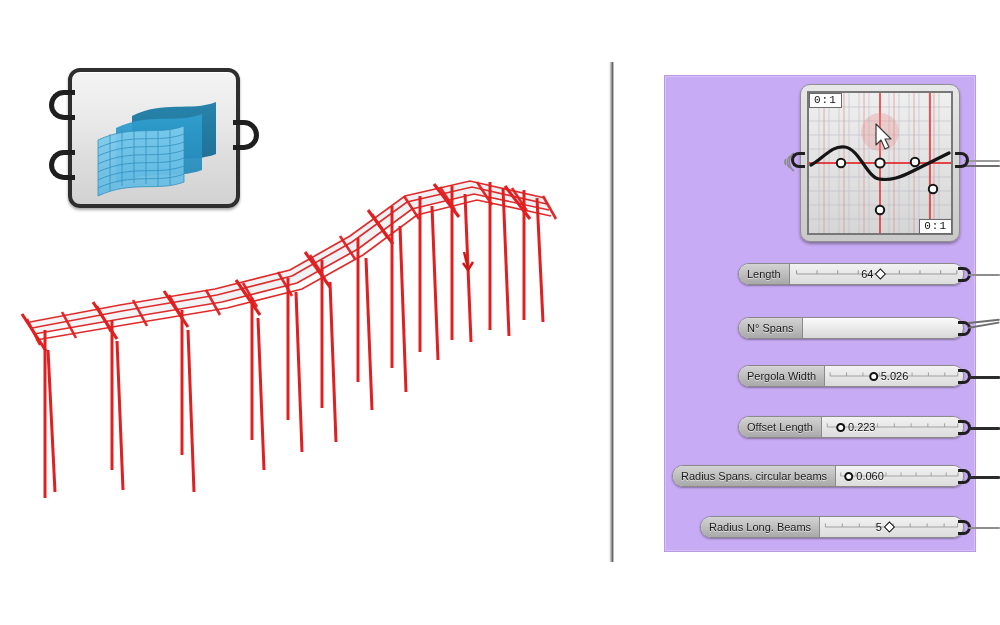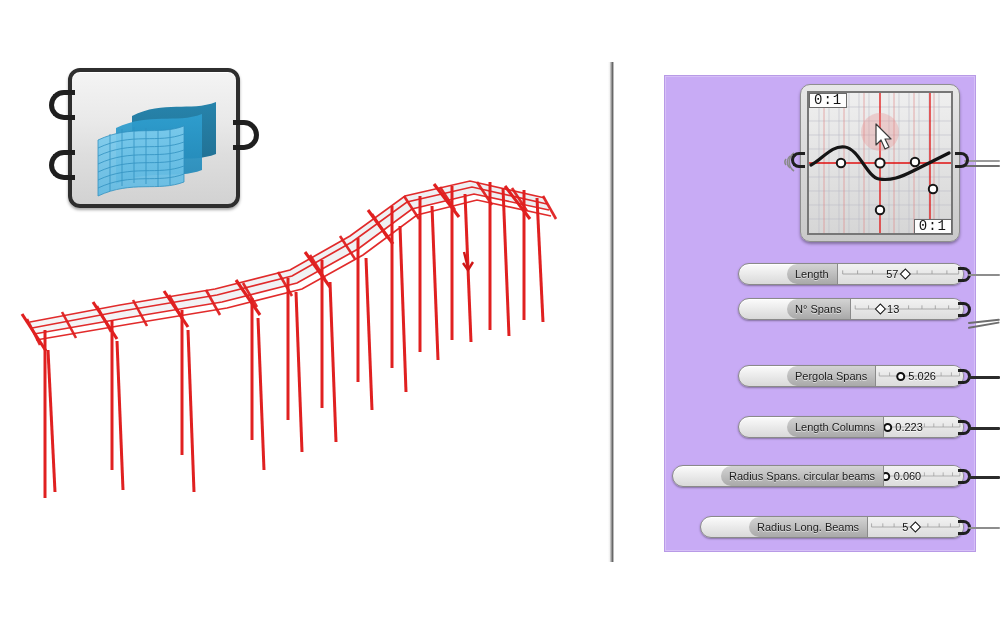--- a/index.html
+++ b/index.html
@@ -63,42 +63,41 @@
     padding:6px;
   }
   .gm-inner{
     position:absolute;left:6px;top:6px;width:146px;height:144px;
     box-sizing:border-box;border:2px solid #777;
     background:linear-gradient(180deg,#efefef,#d6d6d6);
     overflow:hidden;
   }
   .gm-label{
     position:absolute;background:#fdfdfd;border:1px solid #6a6a6a;
-    font-family:"Liberation Mono", monospace;font-size:14px;color:#111;
+    font-family:"Liberation Mono", monospace;font-size:11px;color:#111;
     padding:1px 4px;letter-spacing:1px;line-height:11px;z-index:6;
   }
   .gm-label.tl{left:8px;top:8px;}
   .gm-label.br{right:7px;bottom:7px;}
   .gm-port{
     position:absolute;width:14px;height:16px;border:3px solid #1f1f1f;
     box-sizing:border-box;background:transparent;z-index:7;
   }
   .gm-port.in{left:-9px;top:68px;border-radius:10px 0 0 10px;border-right:none;}
   .gm-port.out{right:-9px;top:68px;border-radius:0 10px 10px 0;border-left:none;}
   #wireless-arcs{position:absolute;left:-22px;top:63px;z-index:5;}
   #cursor-layer{position:absolute;left:0;top:0;width:160px;height:158px;z-index:8;pointer-events:none;}
 
   
   .slider{
     position:absolute;height:22px;box-sizing:border-box;display:flex;align-items:stretch;
     border:1px solid #8a8a8a;border-radius:11px;
     background:linear-gradient(180deg,#fbfbfb,#d9d9d9);
     box-shadow:0 1px 2px rgba(0,0,0,.35), inset 0 1px 0 rgba(255,255,255,.9);
     overflow:visible;
-    padding-left:48px;
   }
   .sl-label{
     display:flex;align-items:center;justify-content:center;
     padding:0 8px;font-size:11px;color:#1b1b1b;white-space:nowrap;
     background:linear-gradient(180deg,#d3d3d3,#a9a9a9);
     border-right:1px solid #8a8a8a;border-radius:10px 0 0 10px;
     text-shadow:0 1px 0 rgba(255,255,255,.6);
   }
   .sl-track{
     position:relative;flex:1;border-radius:0 10px 10px 0;
@@ -349,57 +348,37 @@
             <path d="M44 7 V11"></path>
             <path d="M63 7 V11"></path>
           <path d="M82 7 V11"></path>
             <path d="M101 7 V11"></path>
             <path d="M120 7 V11"></path>
           <path d="M139 7 V11"></path>
             <path d="M154 7 V11"></path>
         </g>
       </svg>
       <div class="sl-value" style="left:48%">
-        <span>57</span>
+        <span>64</span>
         <span class="handle-diamond"></span>
       </div>
     </div>
     <div class="sl-port"></div>
   </div>
   <div class="wire" style="left:968px;top:274px;width:32px;background:#8d8d8d;"></div>
 
-  <div class="slider" id="sl1" style="left:738px;top:298px;width:226px;justify-content:space-between;">
+  <div class="slider" id="sl1" style="left:738px;top:317px;width:226px;justify-content:space-between;">
     <div class="sl-label">N° Spans</div>
-    <div class="sl-track">
-      <svg class="sl-ticks" viewBox="0 0 160 22" preserveAspectRatio="none">
-        <g stroke="#9a9a9a" stroke-width="1">
-          <path d="M6 7 V11"></path>
-            <path d="M6 11 H154"></path>
-          <path d="M25 7 V11"></path>
-            <path d="M44 7 V11"></path>
-            <path d="M63 7 V11"></path>
-          <path d="M82 7 V11"></path>
-            <path d="M101 7 V11"></path>
-            <path d="M120 7 V11"></path>
-          <path d="M139 7 V11"></path>
-            <path d="M154 7 V11"></path>
-        </g>
-      </svg>
-      <div class="sl-value" style="left:33%">
-        <span class="handle-diamond"></span>
-        <span>13</span>
-      </div>
-    </div>
     <div class="sl-port"></div>
   </div>
   <div class="wire" style="left:968px;top:322px;width:32px;background:#6e6e6e;transform:rotate(-6deg);transform-origin:left center;"></div>
   <div class="wire" style="left:968px;top:327px;width:32px;background:#6e6e6e;transform:rotate(-10deg);transform-origin:left center;"></div>
 
   <div class="slider" id="sl2" style="left:738px;top:365px;width:226px;">
-    <div class="sl-label">Pergola Spans</div>
+    <div class="sl-label">Pergola Width</div>
     <div class="sl-track">
       <svg class="sl-ticks" viewBox="0 0 160 22" preserveAspectRatio="none">
         <g stroke="#9a9a9a" stroke-width="1">
           <path d="M6 7 V11"></path>
             <path d="M6 11 H154"></path>
           <path d="M25 7 V11"></path>
             <path d="M44 7 V11"></path>
             <path d="M63 7 V11"></path>
           <path d="M82 7 V11"></path>
             <path d="M101 7 V11"></path>
@@ -411,21 +390,21 @@
       <div class="sl-value" style="left:46%">
         <span class="handle-circle"></span>
         <span>5.026</span>
       </div>
     </div>
     <div class="sl-port"></div>
   </div>
   <div class="wire" style="left:968px;top:376px;width:32px;background:#2b2b2b;height:3px;"></div>
 
   <div class="slider" id="sl3" style="left:738px;top:416px;width:226px;">
-    <div class="sl-label">Length Columns</div>
+    <div class="sl-label">Offset Length</div>
     <div class="sl-track">
       <svg class="sl-ticks" viewBox="0 0 160 22" preserveAspectRatio="none">
         <g stroke="#9a9a9a" stroke-width="1">
           <path d="M6 7 V11"></path>
             <path d="M6 11 H154"></path>
           <path d="M25 7 V11"></path>
             <path d="M44 7 V11"></path>
             <path d="M63 7 V11"></path>
           <path d="M82 7 V11"></path>
             <path d="M101 7 V11"></path>

